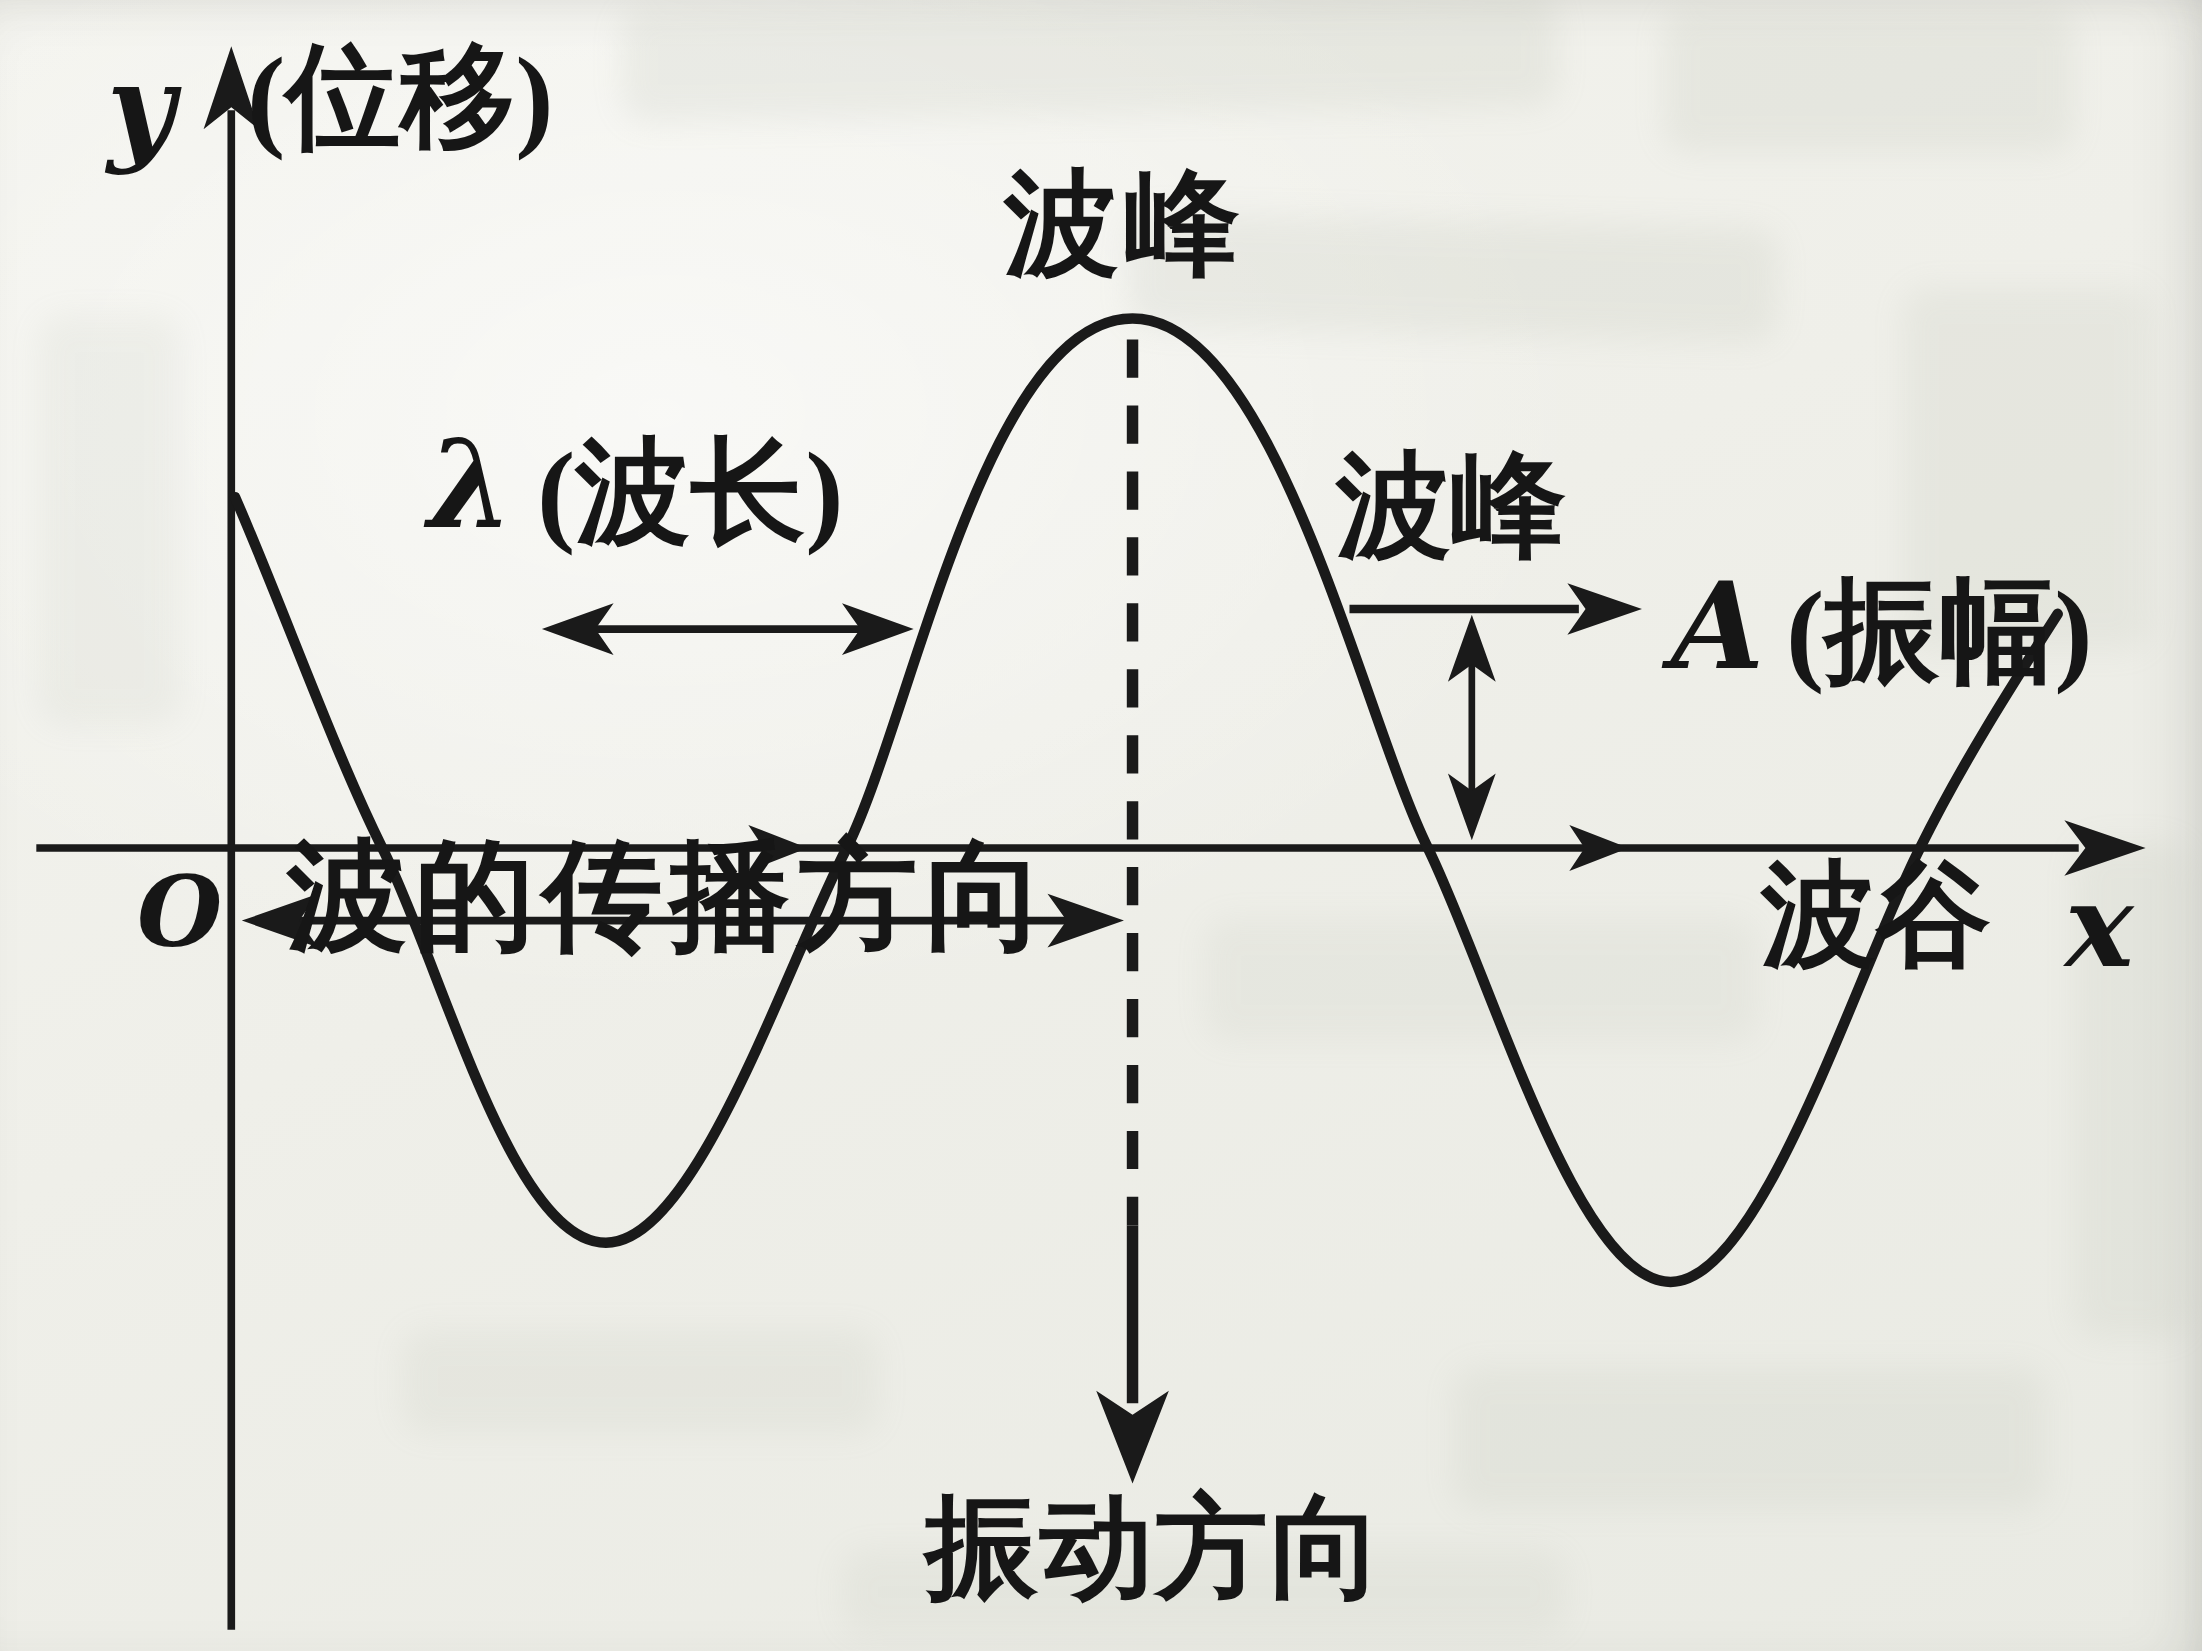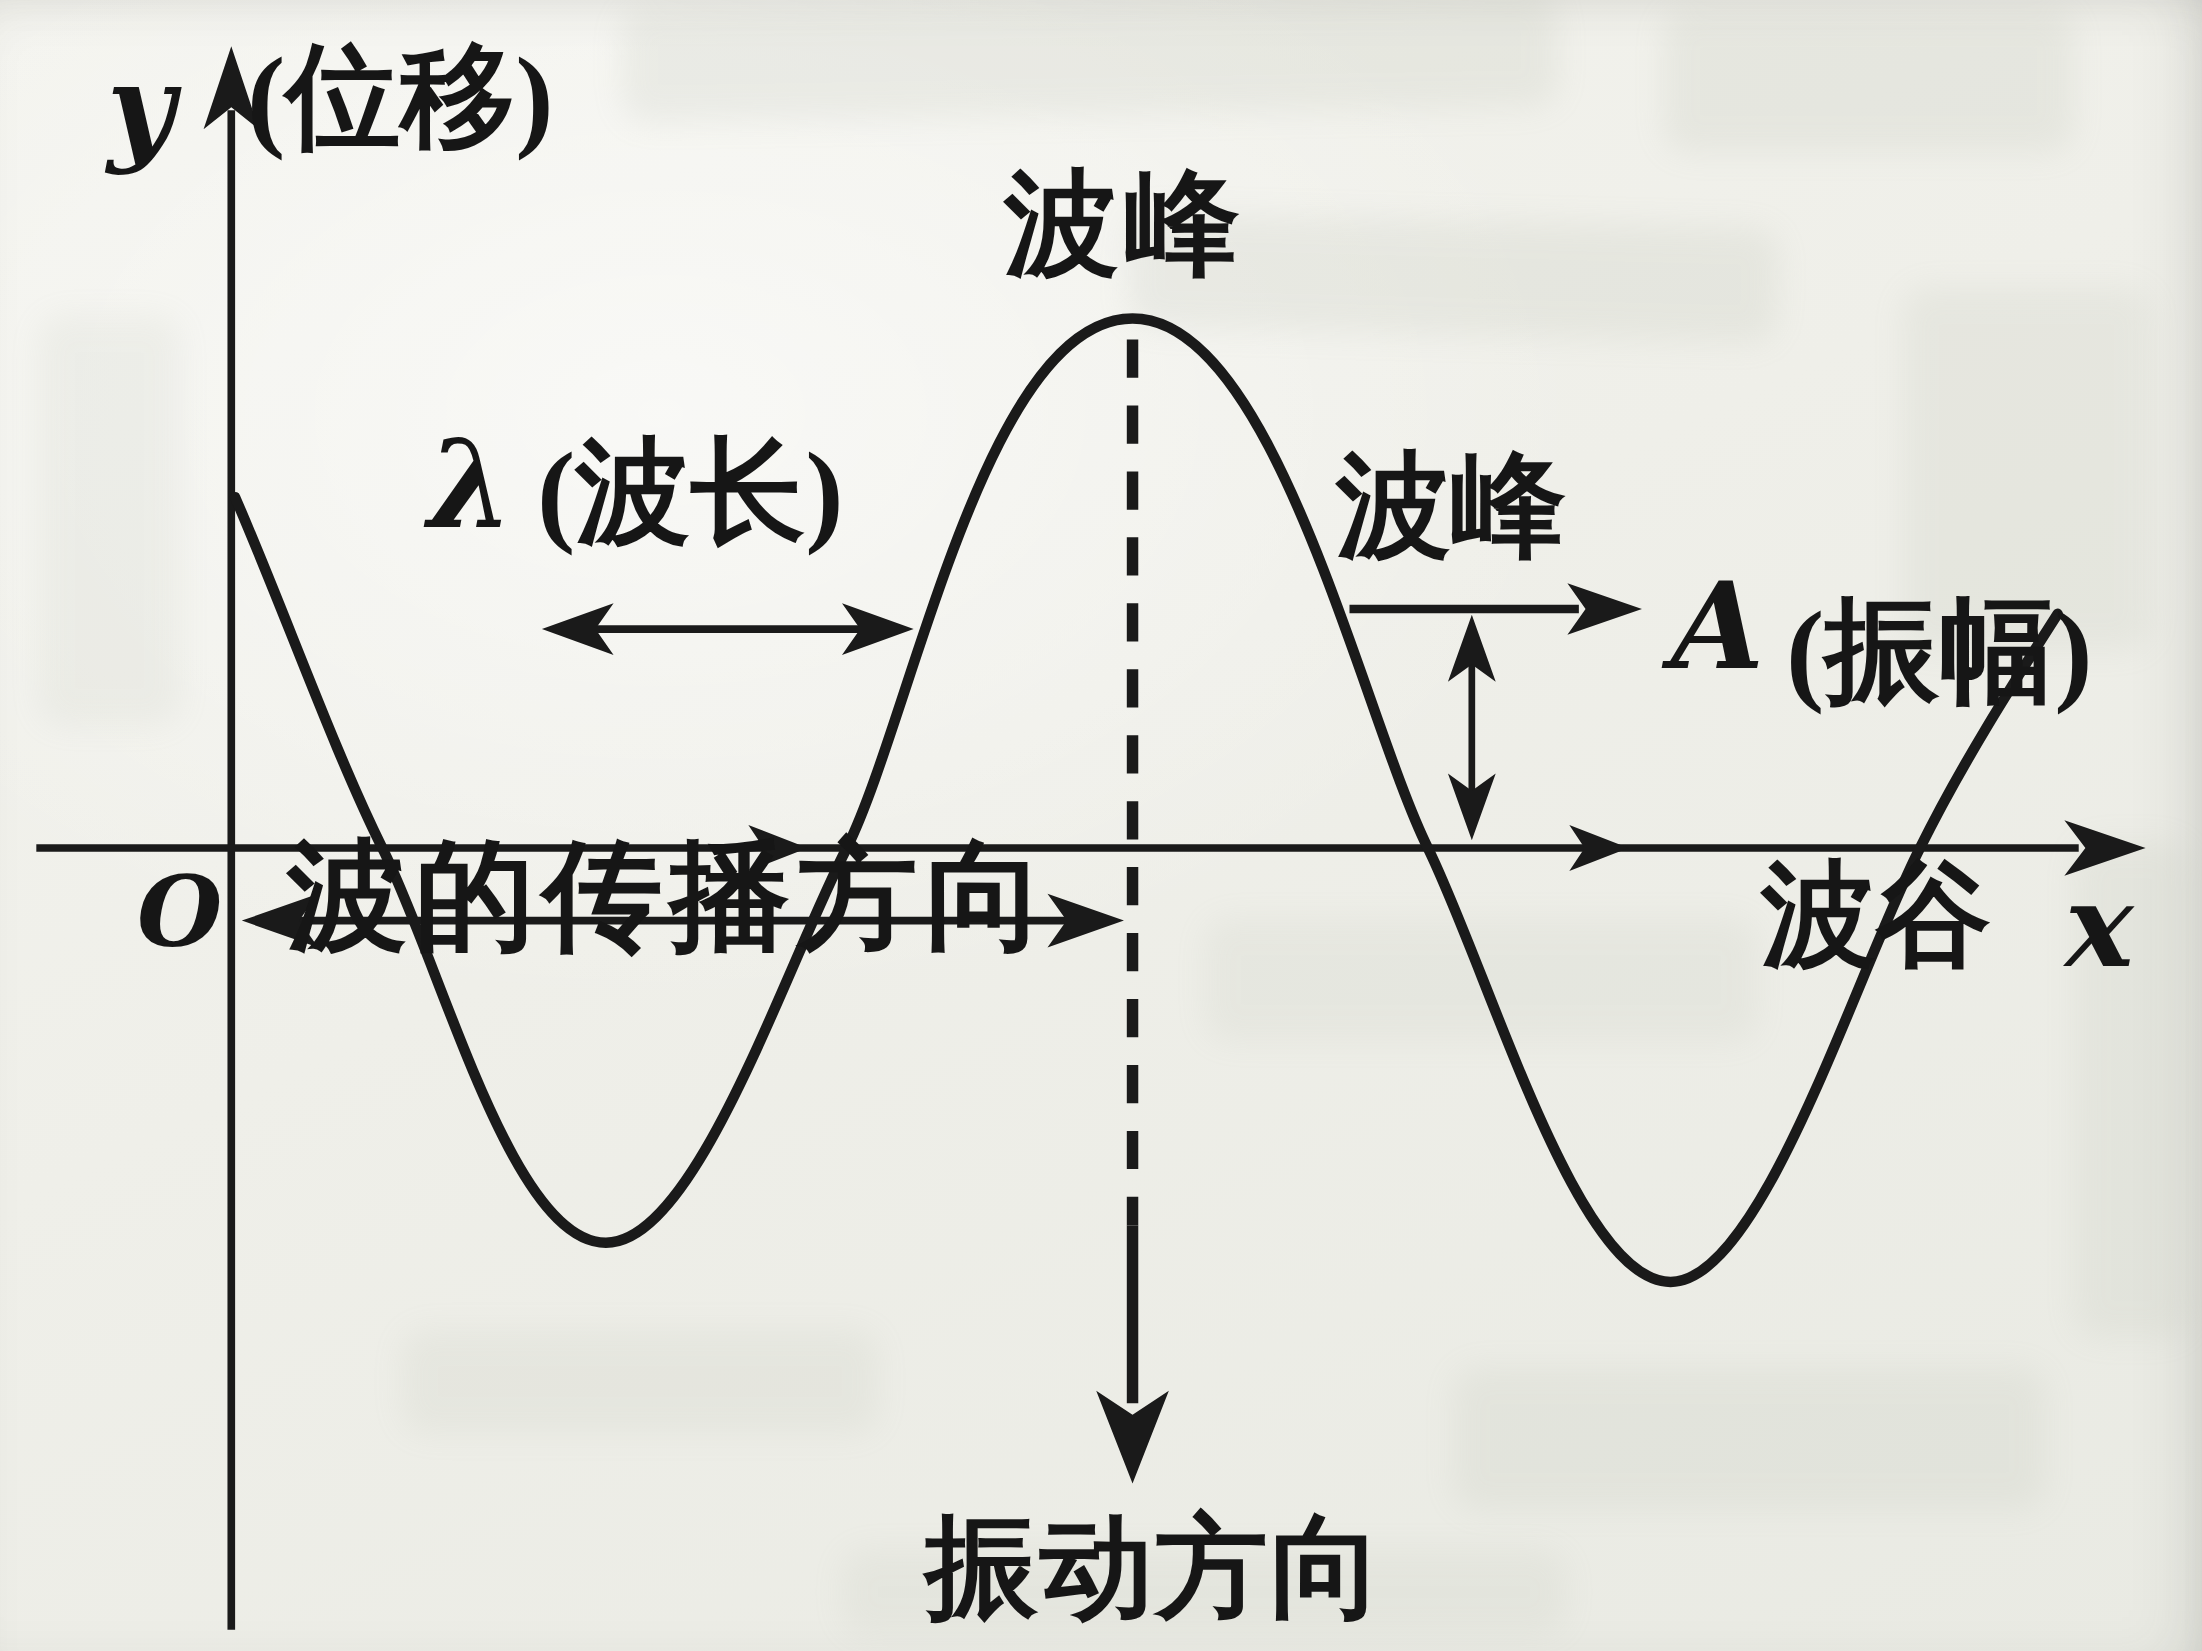--- a/index.html
+++ b/index.html
@@ -50,26 +50,26 @@
     font-weight: 600;
   }
   
   #y-symbol        { left: 107px;  top: 50px;   font-size: 117px; }
   #y-name          { left: 247px;  top: 40px;   font-size: 115px; text-align: center; }
   #crest-top       { left: 1004px; top: 167px;  font-size: 115px; letter-spacing: 5.7px; }
   #wavelength-sym  { left: 428px;  top: 423px;  font-size: 122px; }
   #wavelength-name { left: 537px;  top: 435px;  font-size: 115px; }
   #crest-right     { left: 1336px; top: 449px;  font-size: 115px; }
   #amplitude-sym   { left: 1671px; top: 566px;  font-size: 120px; }
-  #amplitude-name  { left: 1786px; top: 574px;  font-size: 115px; margin-top: 20px; }
+  #amplitude-name  { left: 1786px; top: 574px;  font-size: 115px; }
   #origin          { left: 137px;  top: 863px;  font-size: 98px; }
   #propagation     { left: 287px;  top: 837px;  font-size: 120px; letter-spacing: 7.6px; }
   #trough          { left: 1761px; top: 858px;  font-size: 115px; }
   #x-symbol        { left: 2065px; top: 868px;  font-size: 115px; }
-  #vibration       { left: 925px;  top: 1491px; font-size: 113px; letter-spacing: 1.9px; margin-top: 20px; }
+  #vibration       { left: 925px;  top: 1491px; font-size: 113px; letter-spacing: 1.9px; }
 </style>
 </head>
 <body>
 
 <div class="canvas">
 
   <div class="ghost" style="left:621px; top:0px;   width:937px; height:115px; transform:rotate(-1deg);"></div>
   <div class="ghost" style="left:1663px;top:9.6px;  width:411px; height:143px;"></div>
   <div class="ghost" style="left:1128px;top:220px; width:650px; height:115px; transform:rotate(1.5deg);"></div>
   <div class="ghost" style="left:1902px;top:287px; width:249px; height:363px; opacity:0.12;"></div>

